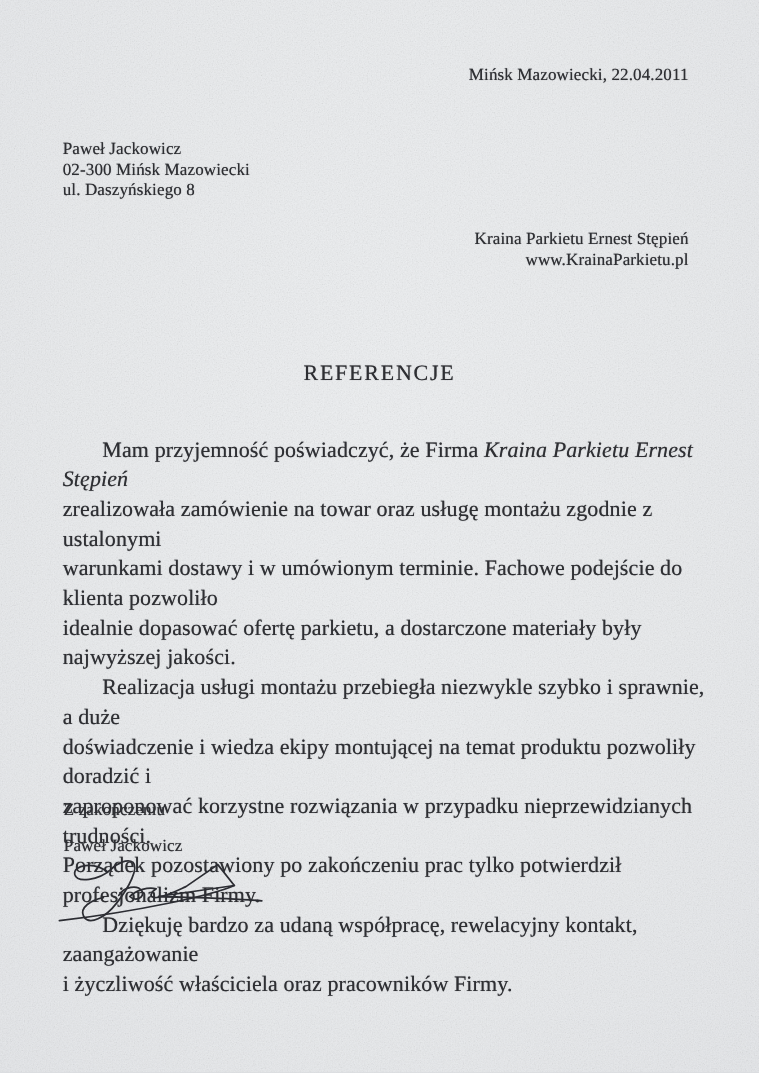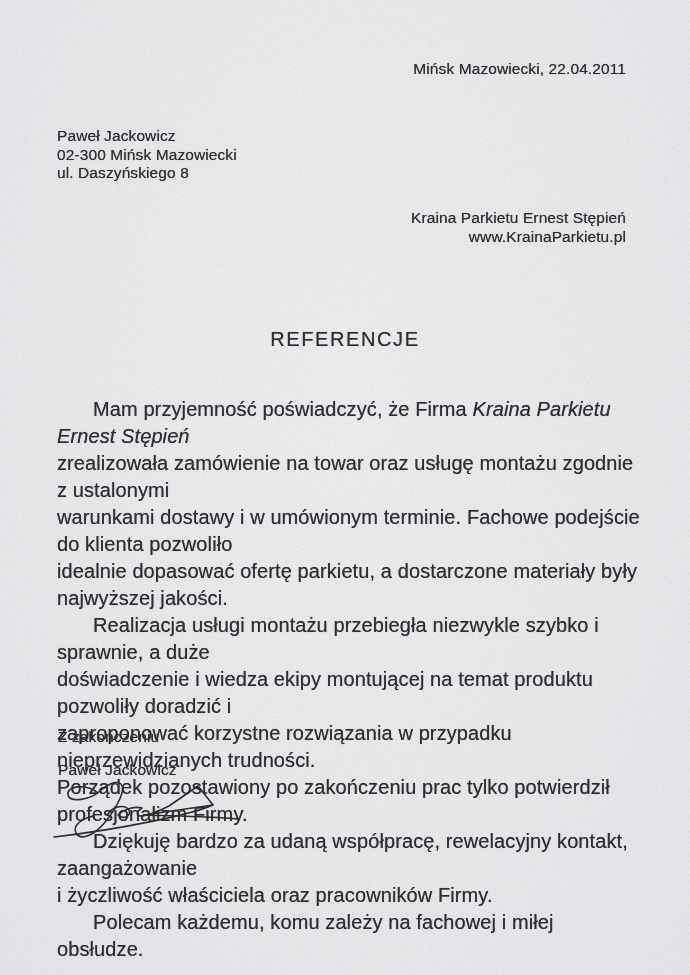--- a/index.html
+++ b/index.html
@@ -8,21 +8,21 @@
     background: #d9dbde;
   }
   .page {
     position: relative;
     width: 690px;
     height: 975px;
     margin: 0 auto;
     background:
       radial-gradient(ellipse at 50% 40%, #edeff1 0%, #e9ebed 55%, #e4e6e9 100%);
     overflow: hidden;
-    font-family: Liberation Sans, sans-serif;
+    font-family: Liberation Serif, serif;
     color: #2e2f33;
   }
   .noise {
     position: absolute;
     inset: 0;
     pointer-events: none;
     opacity: 0.22;
   }
   .txt {
     position: absolute;
@@ -124,21 +124,20 @@
       <div class="para" style="text-indent:0">zrealizowała zamówienie na towar oraz usługę montażu zgodnie z ustalonymi
 warunkami dostawy i w umówionym terminie. Fachowe podejście do klienta pozwoliło
 idealnie dopasować ofertę parkietu, a dostarczone materiały były najwyższej jakości.</div>
     </div>
     <div class="para">Realizacja usługi montażu przebiegła niezwykle szybko i sprawnie, a duże
 doświadczenie i wiedza ekipy montującej na temat produktu pozwoliły doradzić i
 zaproponować korzystne rozwiązania w przypadku nieprzewidzianych trudności.
 Porządek pozostawiony po zakończeniu prac tylko potwierdził profesjonalizm Firmy.</div>
     <div class="para">Dziękuję bardzo za udaną współpracę, rewelacyjny kontakt, zaangażowanie
 i życzliwość właściciela oraz pracowników Firmy.</div>
-    <div class="para">Polecam każdemu, komu zależy na fachowej i miłej obsłudze.</div>
   </div>
 
   <div class="txt closing">Z zakończeniu</div>
 
   <div class="txt sig-name">Paweł Jackowicz</div>
 
   <svg class="signature" width="195" height="72" viewBox="0 0 195 72" aria-hidden="true">
     <g fill="none" stroke="#2c2d33" stroke-width="1.6" stroke-linecap="round" stroke-linejoin="round">
       <path d="M 50 17 C 38 7, 18 10, 20 19 C 22 27, 42 24, 52 15 C 58 9, 68 4, 73 8 C 78 13, 70 30, 58 45 C 48 58, 33 66, 28 57 C 24 49, 35 42, 46 40"></path>
       <path d="M 60 38 C 65 30, 77 28, 81 34 C 84 40, 75 44, 70 39 C 76 33, 87 30, 94 32 C 89 35, 87 40, 93 40 C 100 40, 110 35, 121 30 L 150 10 L 165 29 L 96 39 C 120 40, 158 40, 190 43"></path>

